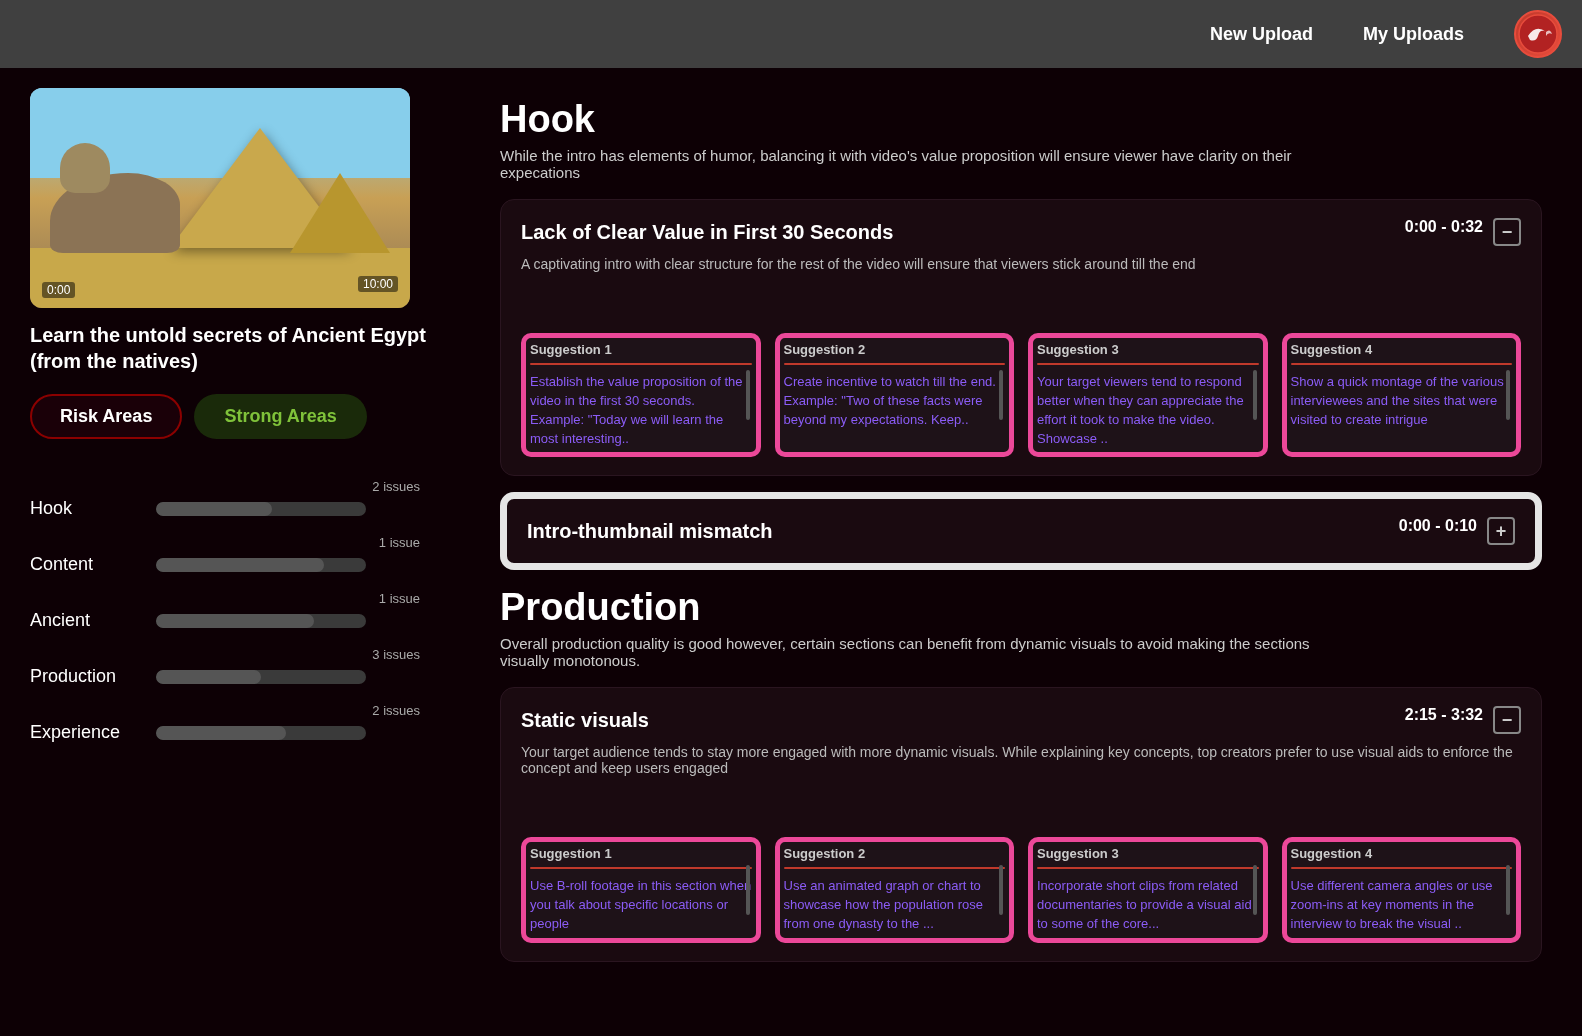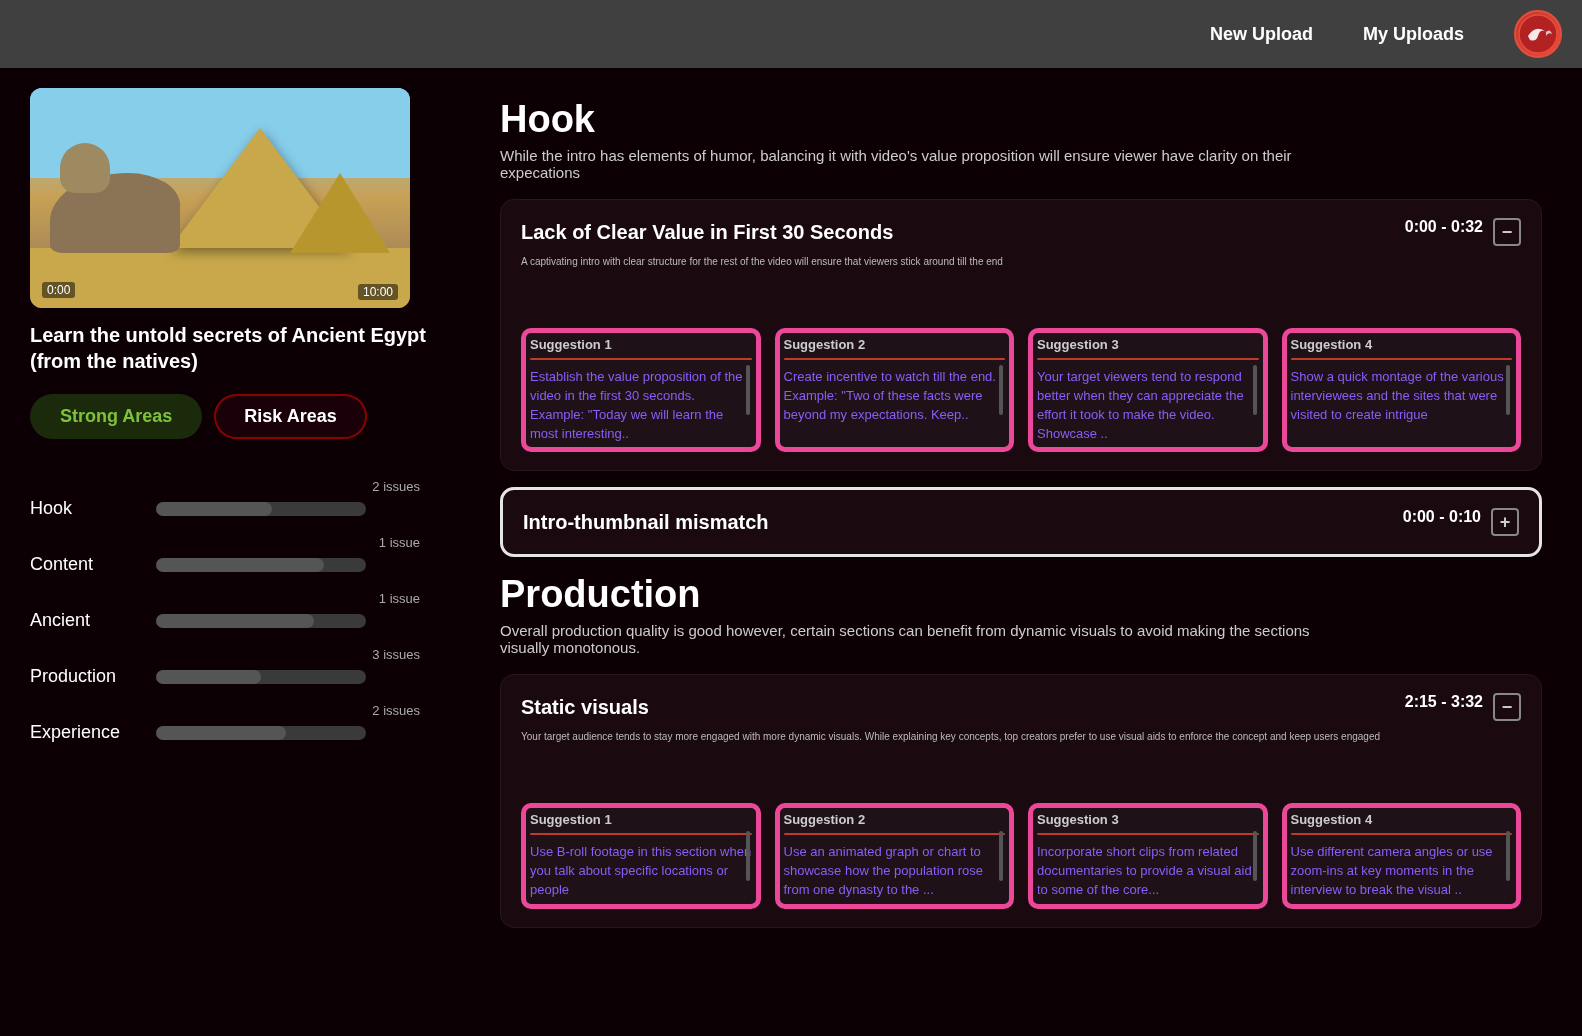--- a/index.html
+++ b/index.html
@@ -132,21 +132,21 @@
       bottom: 10px;
       left: 12px;
       font-size: 12px;
       color: #fff;
       background: rgba(0,0,0,0.5);
       padding: 1px 5px;
       border-radius: 3px;
     }
     .video-time-right {
       position: absolute;
-      bottom: 8px;
+      bottom: 16px;
       right: 12px;
       font-size: 12px;
       color: #fff;
       background: rgba(0,0,0,0.5);
       padding: 1px 5px;
       border-radius: 3px;
       margin-left: 40px;
     }
     .video-title {
       font-size: 20px;
@@ -279,21 +279,21 @@
       border-radius: 4px;
       display: flex;
       align-items: center;
       justify-content: center;
       cursor: pointer;
       font-size: 18px;
       color: #ccc;
       background: transparent;
     }
     .issue-card-desc {
-      font-size: 10px;
+      font-size: 14px;
       color: #bbb;
       margin-bottom: 14px;
     }
 
     
     .suggestions-row {
       display: flex;
       gap: 14px;
     }
     .suggestion-card {
@@ -333,21 +333,21 @@
       background: #555;
       border-radius: 2px;
     }
 
     
     .issue-card-collapsed {
       background: #1a0a10;
       border-radius: 14px;
       padding: 18px 20px;
       margin-bottom: 16px;
-      border: 3px solid #e5e5e5;
+      border: 7px solid #e5e5e5;
       display: flex;
       align-items: center;
       justify-content: space-between;
     }
     .issue-card-collapsed-title {
       font-size: 20px;
       font-weight: 800;
       color: #fff;
     }
   </style>
@@ -379,22 +379,22 @@
       <div class="pyramid"></div>
       <div class="pyramid2"></div>
       <div class="sphinx"></div>
       <span class="video-time">0:00</span>
       <span class="video-time-right">10:00</span>
     </div>
 
     <div class="video-title">Learn the untold secrets of Ancient Egypt (from the natives)</div>
 
     <div class="tab-row">
+      <button class="tab-btn tab-btn-risk">Risk Areas</button>
       <button class="tab-btn tab-btn-strong">Strong Areas</button>
-      <button class="tab-btn tab-btn-risk">Risk Areas</button>
     </div>
 
     <div class="issue-section">
 
       <div class="issue-row">
         <div class="issue-count">2 issues</div>
         <div class="issue-label-bar">
           <span class="issue-label">Hook</span>
           <div class="bar-bg">
             <div class="bar-fill" style="width:55%"></div>

